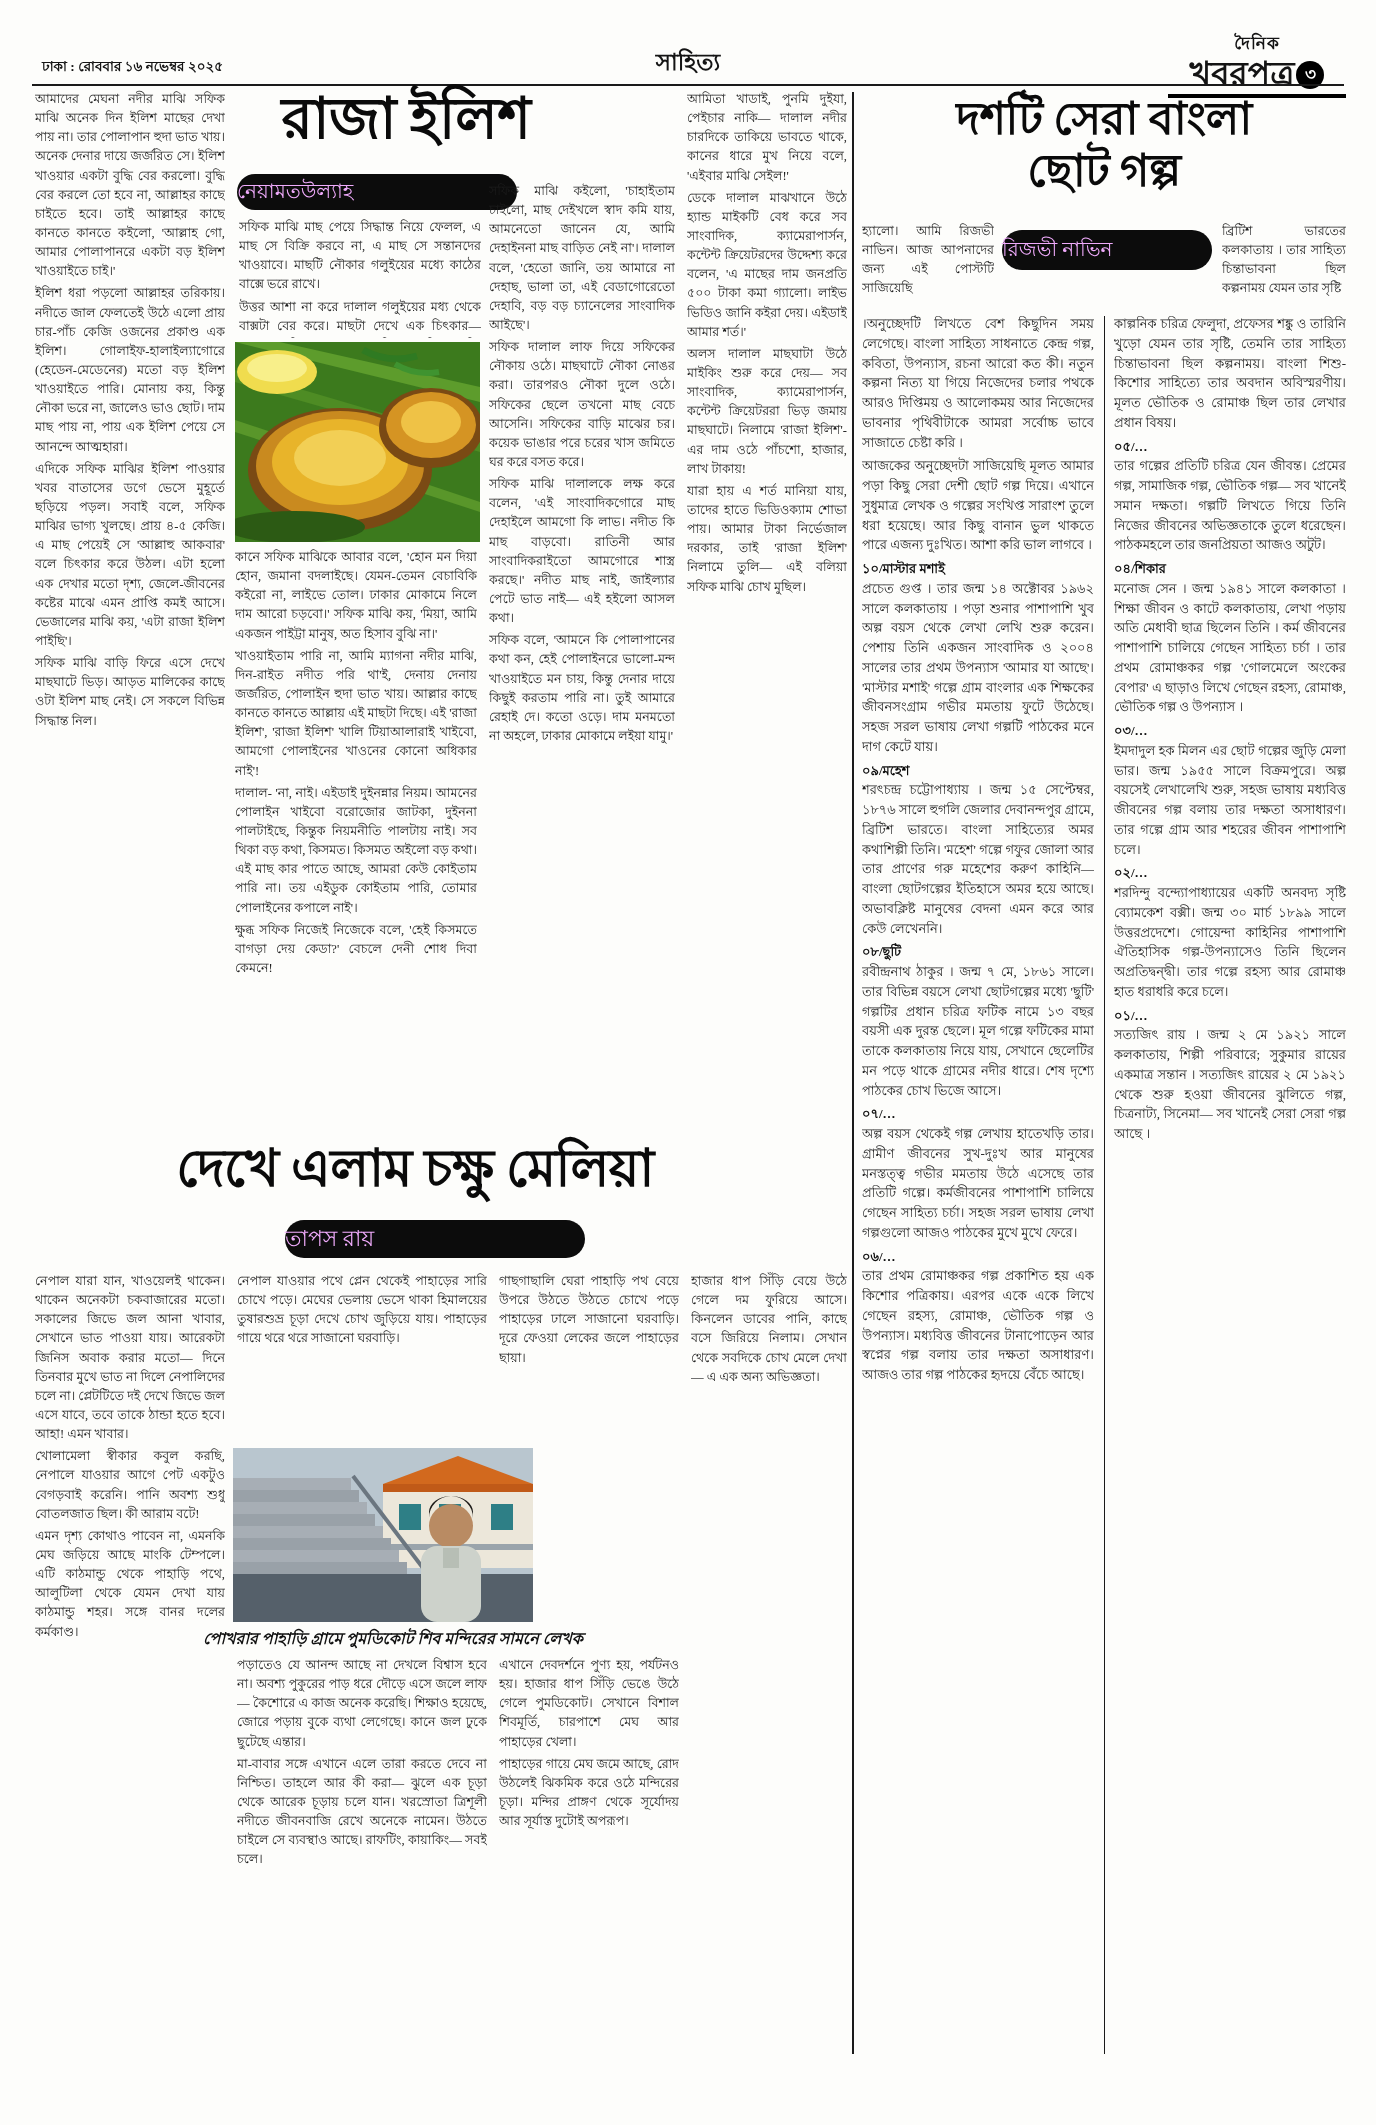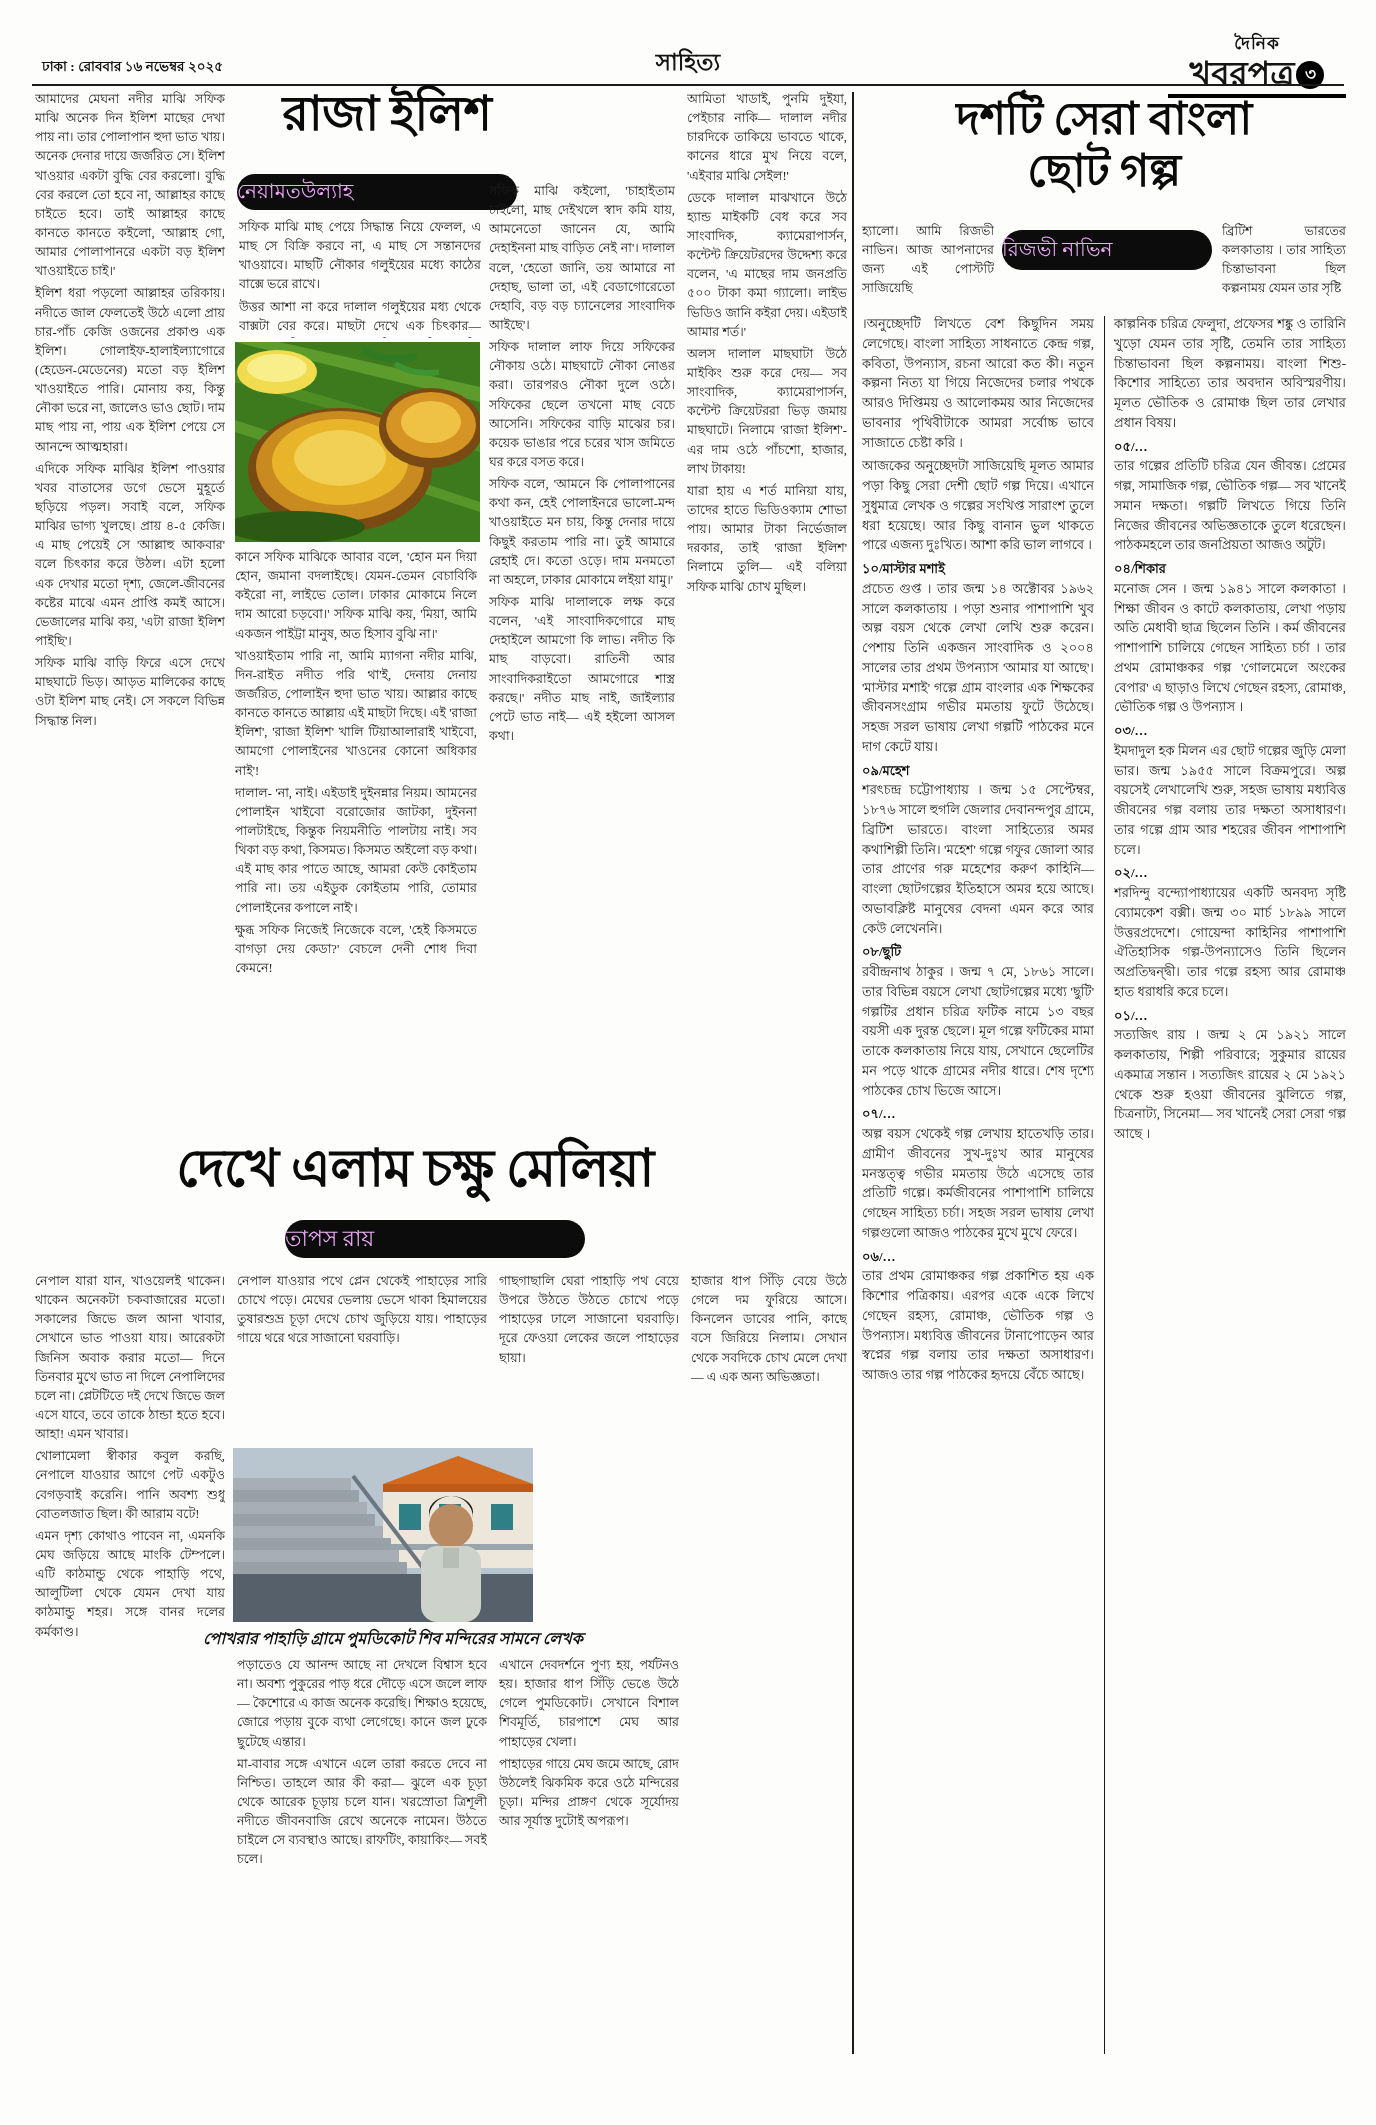--- a/index.html
+++ b/index.html
@@ -40,21 +40,21 @@
       <div class="logo-daily">দৈনিক</div>
       <span class="logo-name">খবরপত্র</span><span class="logo-circle">৩</span>
     </div>
     <div class="abs rule" style="left:32px;top:84px;width:1312px;height:2px"></div>
   </div>
 
   <div class="abs rule" style="left:852px;top:92px;width:2px;height:1962px"></div>
   <div class="abs rule" style="left:1104px;top:316px;width:1px;height:1738px"></div>
 
   <div class="abs" style="left:35px;top:90px;width:812px;height:1044px">
-    <div class="headline" style="left:191px;top:0;width:322px;font-size:48px;line-height:1.02">রাজা ইলিশ</div>
+    <div class="headline" style="left:210px;top:0;width:322px;font-size:57px;line-height:1.02">রাজা ইলিশ</div>
     <div class="pill" style="left:202px;top:84px;width:280px;height:36px;font-size:20px">
       <span>নেয়ামতউল্যাহ</span>
     </div>
 
     <div class="col bodytext" style="left:0;top:0;width:190px;height:1040px">
 
     <p>আমাদের মেঘনা নদীর মাঝি সফিক মাঝি অনেক দিন ইলিশ মাছের দেখা পায় না। তার পোলাপান হুদা ভাত খায়। অনেক দেনার দায়ে জর্জরিত সে। ইলিশ খাওয়ার একটা বুদ্ধি বের করলো। বুদ্ধি বের করলে তো হবে না, আল্লাহর কাছে চাইতে হবে। তাই আল্লাহর কাছে কানতে কানতে কইলো, 'আল্লাহ গো, আমার পোলাপানরে একটা বড় ইলিশ খাওয়াইতে চাই।'</p>
         <p>ইলিশ ধরা পড়লো আল্লাহর তরিকায়। নদীতে জাল ফেলতেই উঠে এলো প্রায় চার-পাঁচ কেজি ওজনের প্রকাণ্ড এক ইলিশ। গোলাইফ-হালাইল্যাগোরে (হেডেন-মেডেনের) মতো বড় ইলিশ খাওয়াইতে পারি। মোনায় কয়, কিন্তু নৌকা ভরে না, জালেও ভাও ছোট। দাম মাছ পায় না, পায় এক ইলিশ পেয়ে সে আনন্দে আত্মহারা।</p>
         <p>এদিকে সফিক মাঝির ইলিশ পাওয়ার খবর বাতাসের ডগে ভেসে মুহূর্তে ছড়িয়ে পড়ল। সবাই বলে, সফিক মাঝির ভাগ্য খুলছে। প্রায় ৪-৫ কেজি। এ মাছ পেয়েই সে 'আল্লাহু আকবার' বলে চিৎকার করে উঠল। এটা হলো এক দেখার মতো দৃশ্য, জেলে-জীবনের কষ্টের মাঝে এমন প্রাপ্তি কমই আসে। ভেজালের মাঝি কয়, 'এটা রাজা ইলিশ পাইছি'।</p>
         <p>সফিক মাঝি বাড়ি ফিরে এসে দেখে মাছঘাটে ভিড়। আড়ত মালিকের কাছে ওটা ইলিশ মাছ নেই। সে সকলে বিভিন্ন সিদ্ধান্ত নিল।</p>
@@ -92,22 +92,22 @@
     <p>কানে সফিক মাঝিকে আবার বলে, 'হোন মন দিয়া হোন, জমানা বদলাইছে। যেমন-তেমন বেচাবিকি কইরো না, লাইভে তোল। ঢাকার মোকামে নিলে দাম আরো চড়বো।' সফিক মাঝি কয়, 'মিয়া, আমি একজন পাইট্টা মানুষ, অত হিসাব বুঝি না।'</p>
         <p>খাওয়াইতাম পারি না, আমি ম্যাগনা নদীর মাঝি, দিন-রাইত নদীত পরি থা'ই, দেনায় দেনায় জর্জরিত, পোলাইন হুদা ভাত খায়। আল্লার কাছে কানতে কানতে আল্লায় এই মাছটা দিছে। এই 'রাজা ইলিশ', 'রাজা ইলিশ' খালি টিয়াআলারাই খাইবো, আমগো পোলাইনের খাওনের কোনো অধিকার নাই'!</p>
         <p>দালাল- 'না, নাই। এইডাই দুইনন্নার নিয়ম। আমনের পোলাইন খাইবো বরোজোর জাটকা, দুইননা পালটাইছে, কিন্তুক নিয়মনীতি পালটায় নাই। সব থিকা বড় কথা, কিসমত। কিসমত অইলো বড় কথা। এই মাছ কার পাতে আছে, আমরা কেউ কোইতাম পারি না। তয় এইডুক কোইতাম পারি, তোমার পোলাইনের কপালে নাই'।</p>
         <p>ক্ষুব্ধ সফিক নিজেই নিজেকে বলে, 'হেই কিসমতে বাগড়া দেয় কেডা?' বেচলে দেনী শোধ দিবা কেমনে!</p>
       </div>
 
     <div class="col bodytext" style="left:454px;top:92px;width:186px;height:948px">
 
     <p>সফিক মাঝি কইলো, 'চাহাইতাম চাইলো, মাছ দেইখলে স্বাদ কমি যায়, আমনেতো জানেন যে, আমি দেহাইননা মাছ বাড়িত নেই না'। দালাল বলে, 'হেতো জানি, তয় আমারে না দেহাছ, ভালা তা, এই বেডাগোরেতো দেহাবি, বড় বড় চ্যানেলের সাংবাদিক আইছে'।</p>
         <p>সফিক দালাল লাফ দিয়ে সফিকের নৌকায় ওঠে। মাছঘাটে নৌকা নোঙর করা। তারপরও নৌকা দুলে ওঠে। সফিকের ছেলে তখনো মাছ বেচে আসেনি। সফিকের বাড়ি মাঝের চর। কয়েক ভাঙার পরে চরের খাস জমিতে ঘর করে বসত করে।</p>
+        <p>সফিক মাঝি দালালকে লক্ষ করে বলেন, 'এই সাংবাদিকগোরে মাছ দেহাইলে আমগো কি লাভ। নদীত কি মাছ বাড়বো। রাতিনী আর সাংবাদিকরাইতো আমগোরে শাস্ত্র করছে।' নদীত মাছ নাই, জাইল্যার পেটে ভাত নাই— এই হইলো আসল কথা।</p>
         <p>সফিক বলে, 'আমনে কি পোলাপানের কথা কন, হেই পোলাইনরে ভালো-মন্দ খাওয়াইতে মন চায়, কিন্তু দেনার দায়ে কিছুই করতাম পারি না। তুই আমারে রেহাই দে। কতো ওড়ে। দাম মনমতো না অহলে, ঢাকার মোকামে লইয়া যামু।'</p>
-        <p>সফিক মাঝি দালালকে লক্ষ করে বলেন, 'এই সাংবাদিকগোরে মাছ দেহাইলে আমগো কি লাভ। নদীত কি মাছ বাড়বো। রাতিনী আর সাংবাদিকরাইতো আমগোরে শাস্ত্র করছে।' নদীত মাছ নাই, জাইল্যার পেটে ভাত নাই— এই হইলো আসল কথা।</p>
       </div>
 
     <div class="col bodytext" style="left:652px;top:0;width:160px;height:1040px">
 
     <p>আমিতা খাডাই, পুনমি দুইযা, পেইচার নাকি— দালাল নদীর চারদিকে তাকিয়ে ভাবতে থাকে, কানের ধারে মুখ নিয়ে বলে, 'এইবার মাঝি সেইল!'</p>
         <p>ডেকে দালাল মাঝখানে উঠে হ্যান্ড মাইকটি বেধ করে সব সাংবাদিক, ক্যামেরাপার্সন, কন্টেন্ট ক্রিয়েটরদের উদ্দেশ্য করে বলেন, 'এ মাছের দাম জনপ্রতি ৫০০ টাকা কমা গ্যালো। লাইভ ভিডিও জানি কইরা দেয়। এইডাই আমার শর্ত।'</p>
         <p>অলস দালাল মাছঘাটা উঠে মাইকিং শুরু করে দেয়— সব সাংবাদিক, ক্যামেরাপার্সন, কন্টেন্ট ক্রিয়েটররা ভিড় জমায় মাছঘাটে। নিলামে 'রাজা ইলিশ'-এর দাম ওঠে পাঁচশো, হাজার, লাখ টাকায়!</p>
         <p>যারা হায় এ শর্ত মানিয়া যায়, তাদের হাতে ভিডিওক্যাম শোভা পায়। আমার টাকা নির্ভেজাল দরকার, তাই 'রাজা ইলিশ' নিলামে তুলি— এই বলিয়া সফিক মাঝি চোখ মুছিল।</p>
       </div>
   </div>

